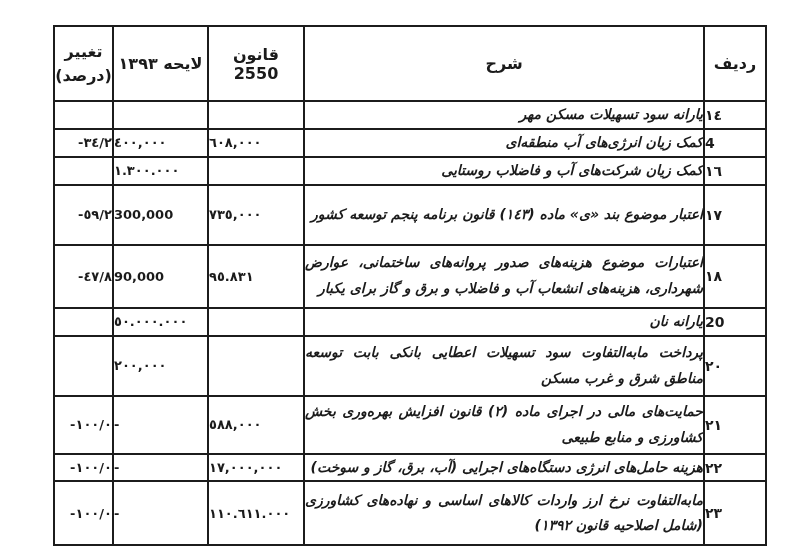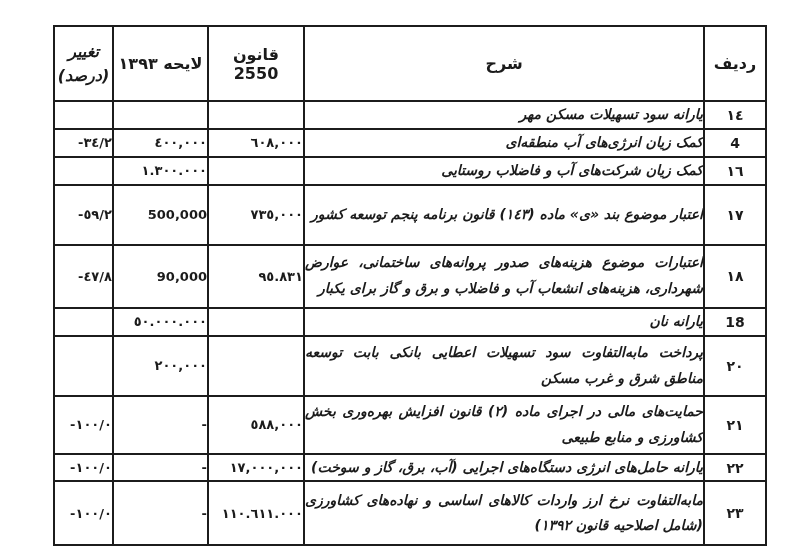--- a/index.html
+++ b/index.html
@@ -24,37 +24,37 @@
     vertical-align:middle;
     font-weight:bold;
     padding:0;
     overflow:hidden;
   }
   th{
     font-size:16px;
     text-align:center;
     font-weight:bold;
   }
-  th .hdr-line{display:block;line-height:1.45;font-style:italic;}
+  th .hdr-line{display:block;line-height:1.45;}
   tr.header{height:75px;}
   tr.h25{height:25px;} tr.h26{height:26px;} tr.h27{height:27px;}
   tr.h58{height:58px;} tr.h60{height:60px;} tr.h63{height:63px;} tr.h64{height:64px;}
   td.radif{
-    text-align:center;
+    text-align:left;
     font-size:14px;
   }
   td.desc{
     text-align:justify;
     font-size:14px;
     line-height:1.85;
     padding:1px 5px 1px 6px;
     font-style:italic;
   }
   td.num{
-    text-align:right;
+    text-align:left;
     font-size:13px;
     direction:ltr;
   }
   td.chg{
     text-align:right;
     font-size:13px;
     direction:ltr;
   }
 </style>
 </head>
@@ -103,34 +103,34 @@
       <td class="desc">کمک زیان شرکت‌های آب و فاضلاب روستایی</td>
       <td class="num"></td>
       <td class="num">١.٣٠٠.٠٠٠</td>
       <td class="chg"></td>
     </tr>
 
     <tr class="h60">
       <td class="radif">١٧</td>
       <td class="desc">اعتبار موضوع بند «ی» ماده (١٤٣) قانون برنامه پنجم توسعه کشور</td>
       <td class="num">٧٣٥,٠٠٠</td>
-      <td class="num">500,000</td>
+      <td class="num">300,000</td>
       <td class="chg">-٥٩/٢</td>
     </tr>
 
     <tr class="h63">
       <td class="radif">١٨</td>
       <td class="desc">اعتبارات موضوع هزینه‌های صدور پروانه‌های ساختمانی، عوارض شهرداری، هزینه‌های انشعاب آب و فاضلاب و برق و گاز برای یکبار</td>
       <td class="num">٩٥.٨٣١</td>
       <td class="num">90,000</td>
       <td class="chg">-٤٧/٨</td>
     </tr>
 
     <tr class="h27">
-      <td class="radif">18</td>
+      <td class="radif">20</td>
       <td class="desc">یارانه نان</td>
       <td class="num"></td>
       <td class="num">٥٠.٠٠٠.٠٠٠</td>
       <td class="chg"></td>
     </tr>
 
     <tr class="h60">
       <td class="radif">٢٠</td>
       <td class="desc">پرداخت مابه‌التفاوت سود تسهیلات اعطایی بانکی بابت توسعه مناطق شرق و غرب مسکن</td>
       <td class="num"></td>
@@ -141,21 +141,21 @@
     <tr class="h58">
       <td class="radif">٢١</td>
       <td class="desc">حمایت‌های مالی در اجرای ماده (٢) قانون افزایش بهره‌وری بخش کشاورزی و منابع طبیعی</td>
       <td class="num">٥٨٨,٠٠٠</td>
       <td class="num">-</td>
       <td class="chg">-١٠٠/٠</td>
     </tr>
 
     <tr class="h27">
       <td class="radif">٢٢</td>
-      <td class="desc">یارانه حامل‌های انرژی دستگاه‌های اجرایی (آب، برق، گاز و سوخت)</td>
+      <td class="desc">هزینه حامل‌های انرژی دستگاه‌های اجرایی (آب، برق، گاز و سوخت)</td>
       <td class="num">١٧,٠٠٠,٠٠٠</td>
       <td class="num">-</td>
       <td class="chg">-١٠٠/٠</td>
     </tr>
 
     <tr class="h64">
       <td class="radif">٢٣</td>
       <td class="desc">مابه‌التفاوت نرخ ارز واردات کالاهای اساسی و نهاده‌های کشاورزی (شامل اصلاحیه قانون ١٣٩٢)</td>
       <td class="num">١١٠.٦١١.٠٠٠</td>
       <td class="num">-</td>

